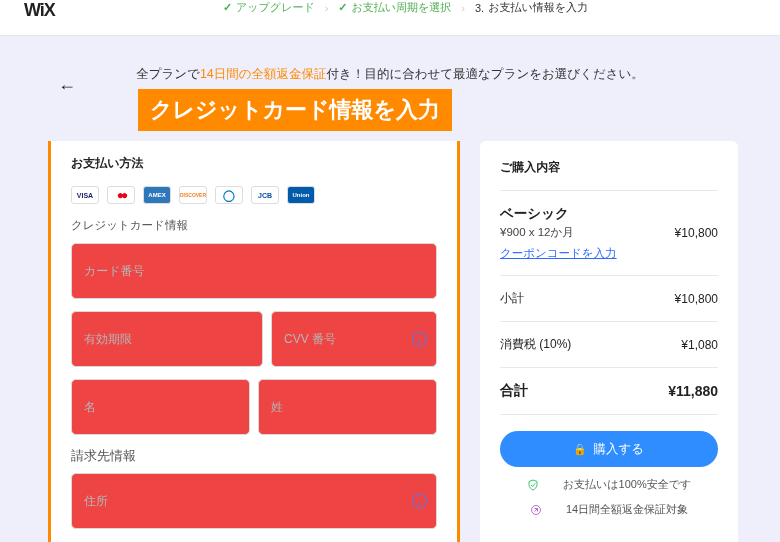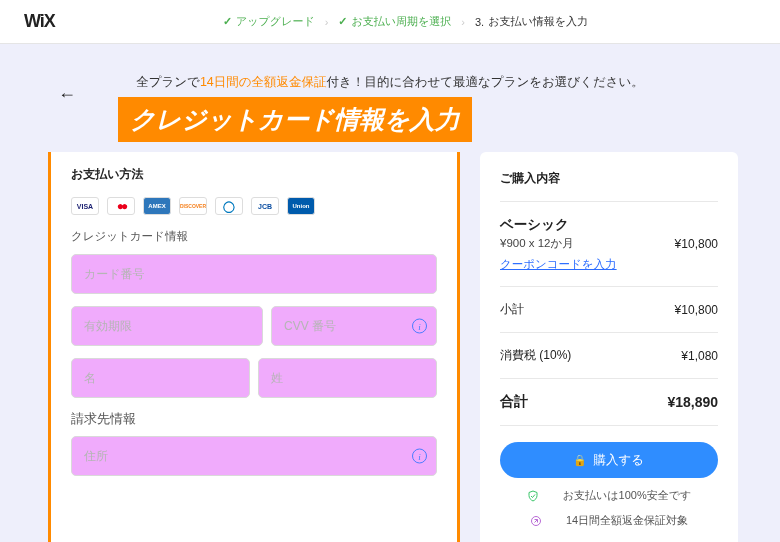--- a/index.html
+++ b/index.html
@@ -7,23 +7,23 @@
     font-family: -apple-system, BlinkMacSystemFont, "Helvetica Neue", Arial, sans-serif;
     background: #eeeffb;
     color: #222;
     width: 780px;
     height: 542px;
     overflow: hidden;
     position: relative;
   }
   .topbar {
     background: #fff;
-    height: 44px;
+    height: 36px;
     display: flex;
-    align-items: center;
+    align-items: flex-start;
     padding: 0 24px;
     border-bottom: 1px solid #e5e5e5;
   }
   .logo { font-weight: 900; letter-spacing: -1px; font-size: 18px; }
   .steps {
     display: flex;
     align-items: center;
     gap: 10px;
     margin: 0 auto;
     font-size: 11px;
@@ -40,27 +40,26 @@
     position: absolute; left: 58px; top: 38px;
     font-size: 18px; cursor: pointer;
   }
   h1 { font-size: 30px; font-weight: 700; letter-spacing: 0.5px; }
   .subtitle { font-size: 12.5px; margin-top: 8px; color: #333; }
   .highlight { color: #ff8a00; }
 
   .callout {
     background: #ff8a00;
     color: #fff;
-    font-size: 25px;
+    font-size: 22px;
     font-weight: 700;
     padding: 6px 12px;
     display: inline-block;
     margin-top: 6px;
     margin-left: -190px;
-    font-style: italic;
   }
 
   .content {
     display: flex;
     padding: 0 42px 0 48px;
     gap: 20px;
     margin-top: -2px;
   }
 
   .card {
@@ -83,24 +82,24 @@
   .icons-row { display: flex; gap: 8px; margin-bottom: 14px; }
   .cc-icon {
     width: 28px; height: 18px; border: 1px solid #ddd; border-radius: 3px;
     display: flex; align-items: center; justify-content: center;
     font-size: 7px; font-weight: 700; background: #fff;
   }
   .sub-label { font-size: 11.5px; color: #555; margin-bottom: 10px; }
   .sub-label2 { font-size: 13px; color: #555; margin: 12px 0 8px; }
 
   .inp {
-    width: 100%; height: 40px;
+    width: 100%; height: 56px;
     border: 1px solid #d9d9d9; border-radius: 5px;
     padding: 0 12px; font-size: 12px; color: #333;
-    background: #f0abfc;
+    background: #ef4444;
   }
   .inp::placeholder { color: #b5b5b5; }
   .row { display: flex; gap: 8px; margin-top: 12px; }
   .row .inp { flex: 1; }
   .field-wrap { position: relative; flex: 1; display: flex; }
   .info-i {
     position: absolute; right: 10px; top: 50%; transform: translateY(-50%);
     width: 15px; height: 15px; border: 1.2px solid #4a7cff; border-radius: 50%;
     display: flex; align-items: center; justify-content: center;
     font-size: 9px; color: #4a7cff; font-style: italic; font-family: serif;
@@ -221,21 +220,21 @@
 
     <div class="line-row">
       <span>消費税 (10%)</span>
       <span class="price">¥1,080</span>
     </div>
 
     <div class="divider"></div>
 
     <div class="line-row total-row">
       <span>合計</span>
-      <span>¥18,890</span>
+      <span>¥11,880</span>
     </div>
 
     <div class="divider"></div>
 
     <button class="buy-btn">
       <span class="lock-icon">🔒</span>
       <span>購入する</span>
     </button>
 
     <div class="assurance">

